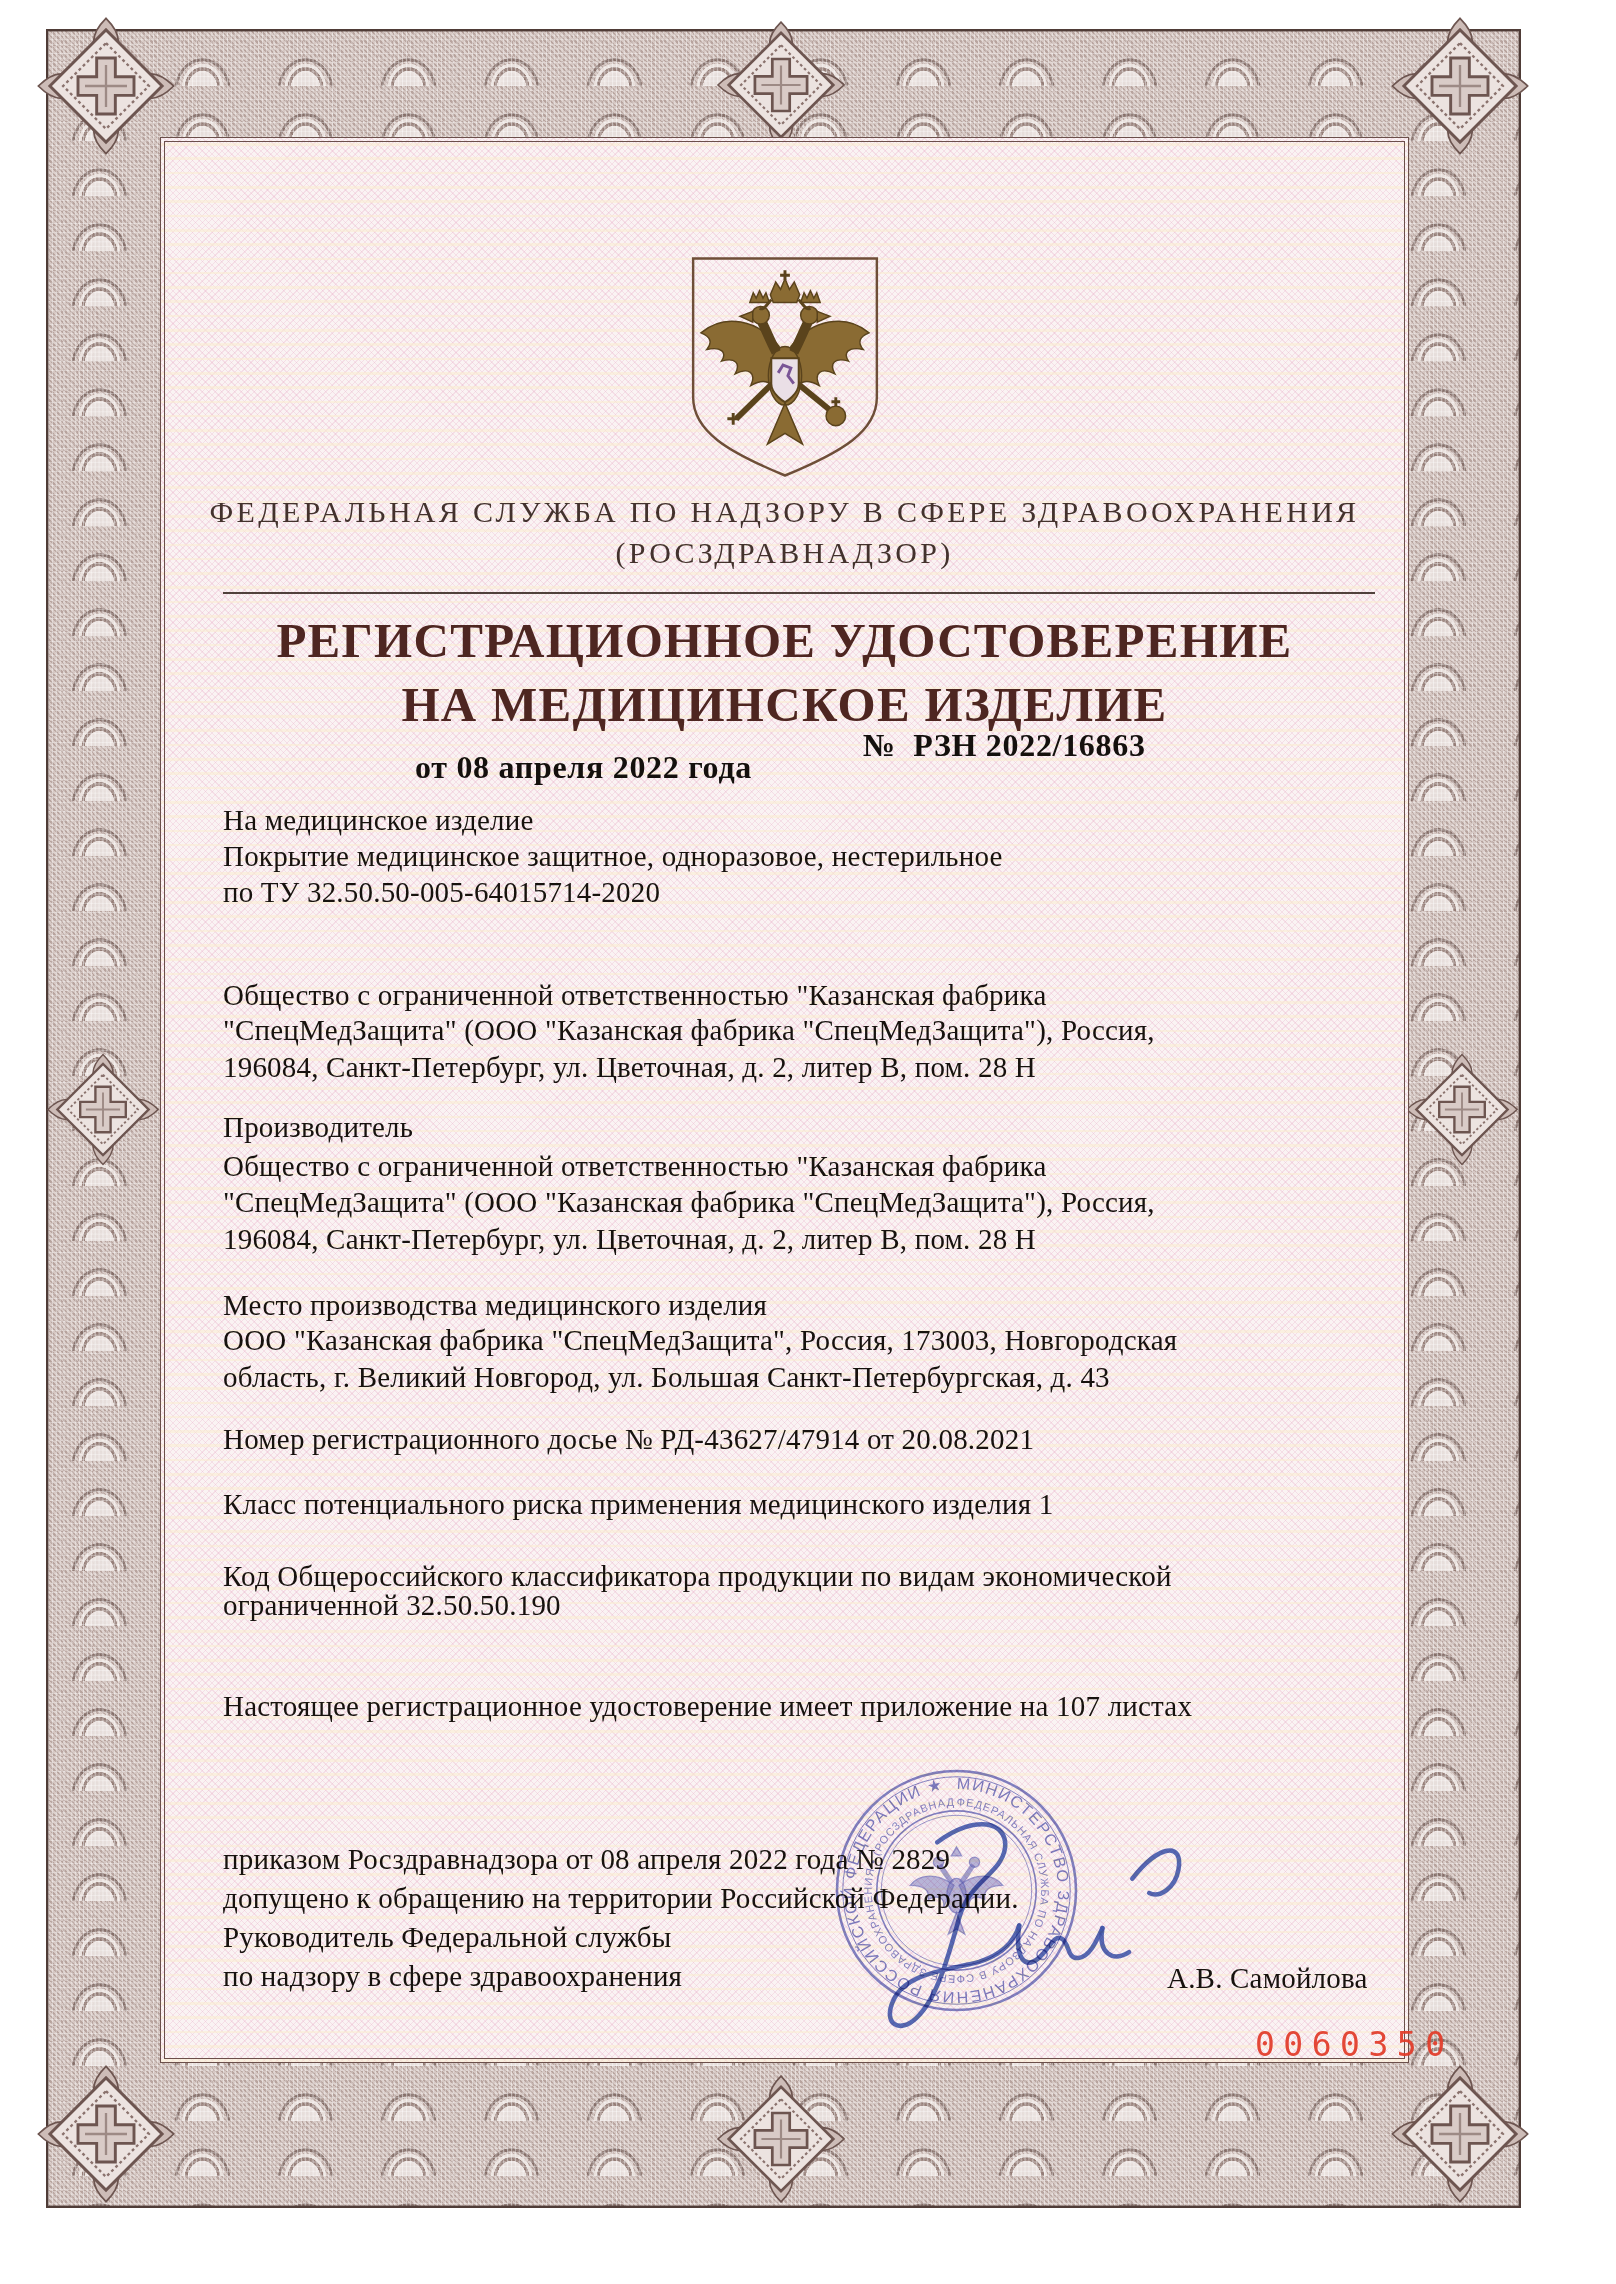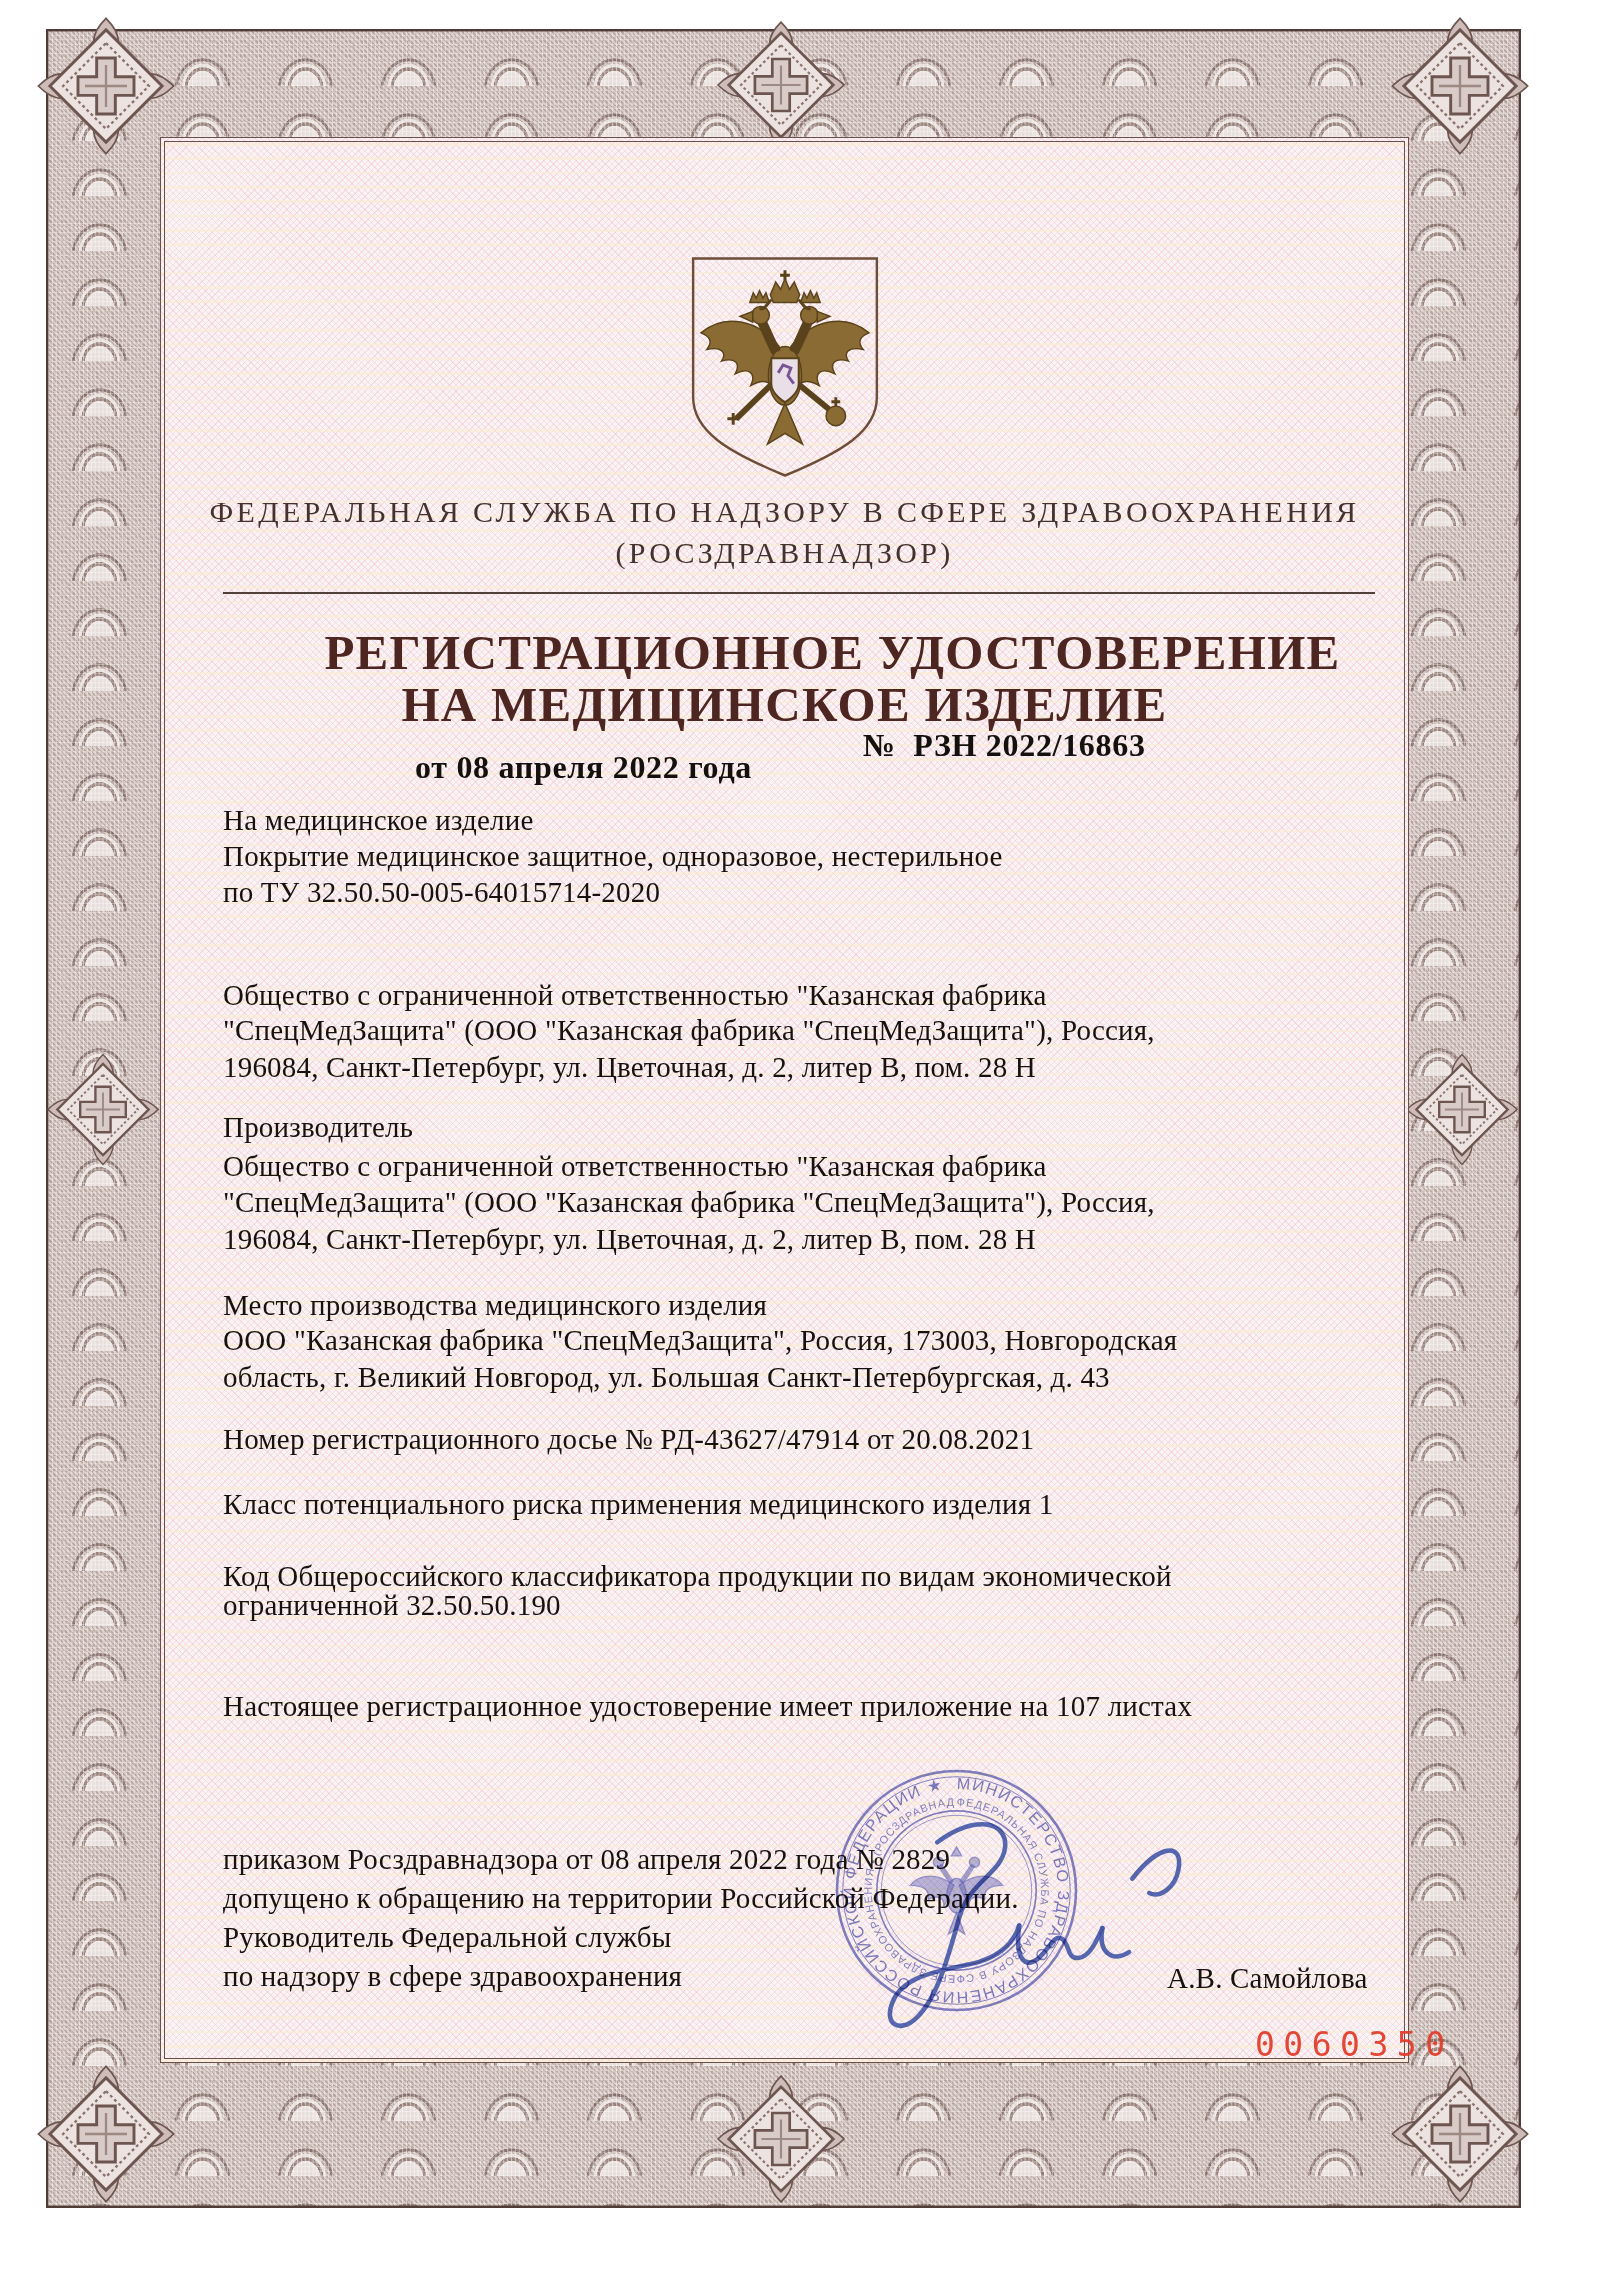--- a/index.html
+++ b/index.html
@@ -137,21 +137,21 @@
       </g>
       <path d="M96 110 h28 v26 c0 11 -14 19 -14 19 c0 0 -14 -8 -14 -19 z" fill="#eadfe6" stroke="#5a431c" stroke-width="2"></path>
       <path d="M103 125 l5 -8 8 3 -3 8 6 8" fill="none" stroke="#7a5596" stroke-width="3"></path>
     </svg>
 
     <div class="cline agency" style="top:357px;">ФЕДЕРАЛЬНАЯ СЛУЖБА ПО НАДЗОРУ В СФЕРЕ ЗДРАВООХРАНЕНИЯ</div>
     <div class="cline agency" style="top:398px;">(РОСЗДРАВНАДЗОР)</div>
 
     <div class="rule" style="left:62px;top:454px;width:1152px;"></div>
 
-    <div class="cline doc-title" style="top:486px;margin-left:48px;">РЕГИСТРАЦИОННОЕ УДОСТОВЕРЕНИЕ</div>
+    <div class="cline doc-title" style="top:474px;">РЕГИСТРАЦИОННОЕ УДОСТОВЕРЕНИЕ</div>
     <div class="cline doc-title" style="top:538px;">НА МЕДИЦИНСКОЕ ИЗДЕЛИЕ</div>
 
     <div class="date-text" style="position:absolute;left:254px;top:611px;">от  08 апреля 2022 года</div>
     <div class="date-text" style="position:absolute;left:702px;top:589px;">
       <span>№</span>&nbsp;&nbsp;<span>РЗН 2022/16863</span>
     </div>
 
     <div class="line" style="top:664px;">На медицинское изделие</div>
     <div class="line b" style="top:700px;">Покрытие медицинское защитное, одноразовое, нестерильное</div>
     <div class="line b" style="top:736px;">по ТУ 32.50.50-005-64015714-2020</div>

